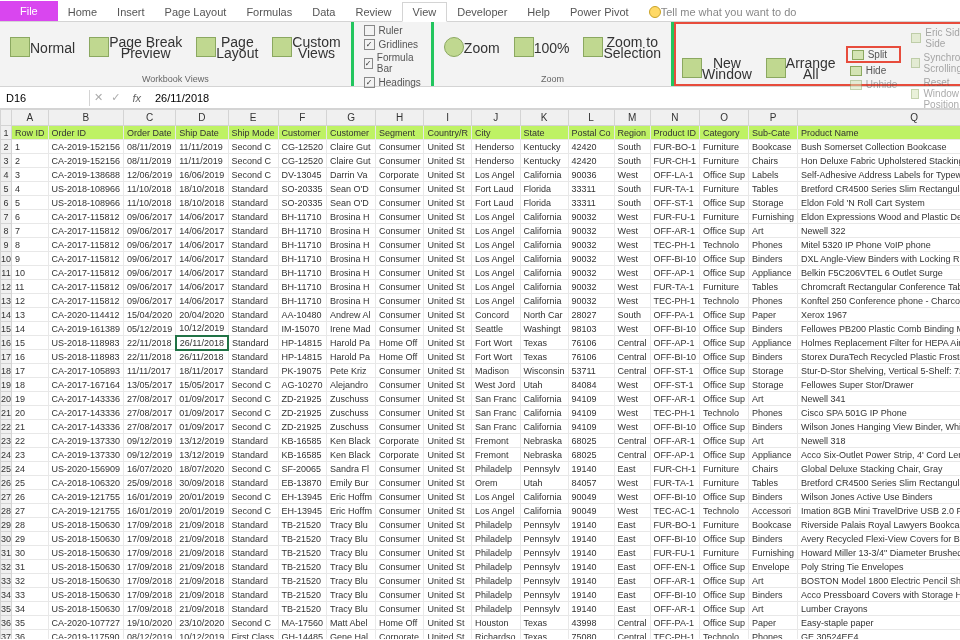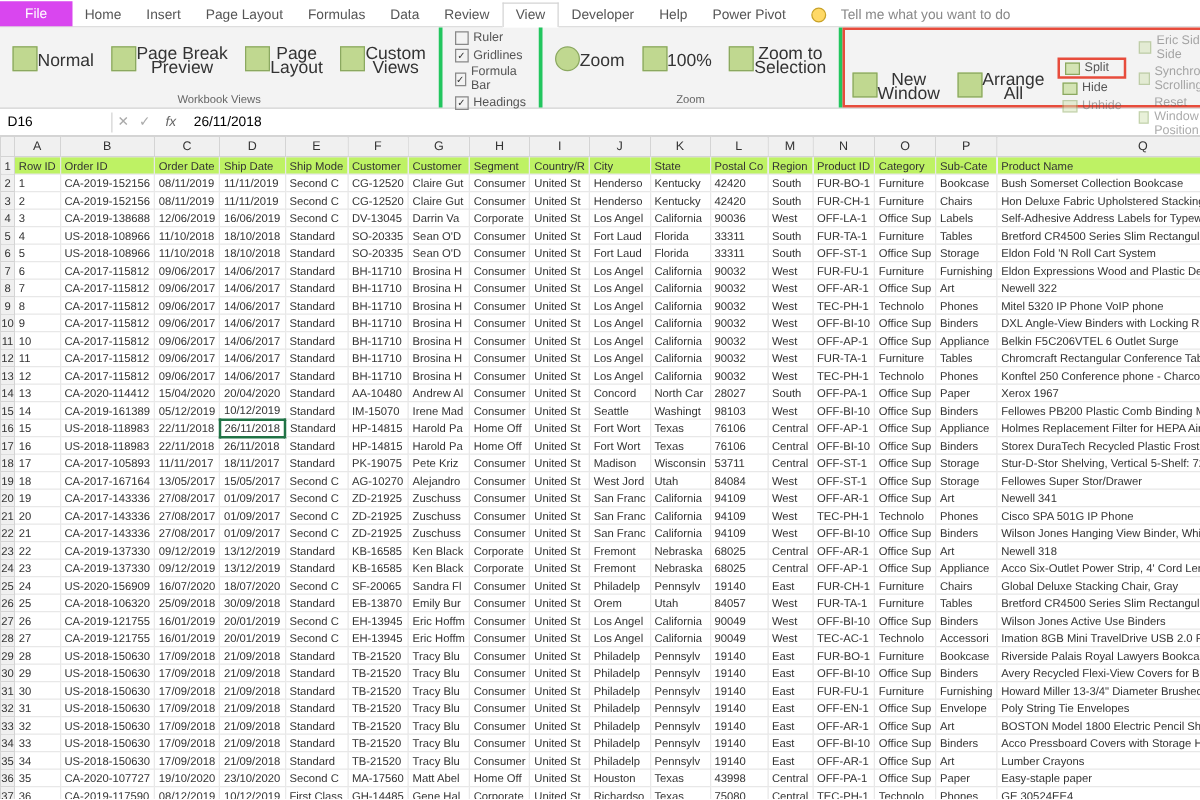--- a/index.html
+++ b/index.html
@@ -28,21 +28,21 @@
 .formula-input{flex:1;padding:2px 6px;border:none;font-size:11px}
 .grid-wrap{overflow:auto;height:530px;position:relative}
 table{border-collapse:collapse;font-size:9px;table-layout:fixed}
 th{background:#f0f0f0;border:1px solid #d4d4d4;font-weight:normal;color:#333;padding:1px 0;text-align:center;position:sticky;top:0}
 th.colhdr{height:16px;font-size:10px}
 th.rowhdr{width:22px;background:#f0f0f0;position:sticky;left:0}
 td{border:1px solid #e8e8e8;padding:0 3px;white-space:nowrap;overflow:hidden;height:14px;font-size:9px}
 tr.hdr td{font-weight:normal;background:#bef264}
 .col-A{width:42px}.col-B{width:95px}.col-C{width:68px}.col-D{width:68px}.col-E{width:48px}.col-F{width:52px}.col-G{width:48px}.col-H{width:48px}.col-I{width:42px}.col-J{width:50px}.col-K{width:55px}.col-L{width:48px}.col-M{width:40px}.col-N{width:55px}.col-O{width:42px}.col-P{width:50px}.col-Q{width:48px}
 td.sel{border:2px solid #217346!important}
-.tell-me{display:flex;align-items:flex-end;gap:12px;color:#888;font-size:11px;padding:3px 10px}
+.tell-me{display:flex;align-items:flex-end;gap:0;color:#888;font-size:11px;padding:3px 10px}
 .bulb{width:12px;height:12px;border-radius:50%;background:#ffd966;border:1px solid #c9a227}
 </style>
 </head>
 <body>
 
 <div class="tabs">
   <div class="tab file">File</div>
   <div class="tab">Home</div>
   <div class="tab">Insert</div>
   <div class="tab">Page Layout</div>

